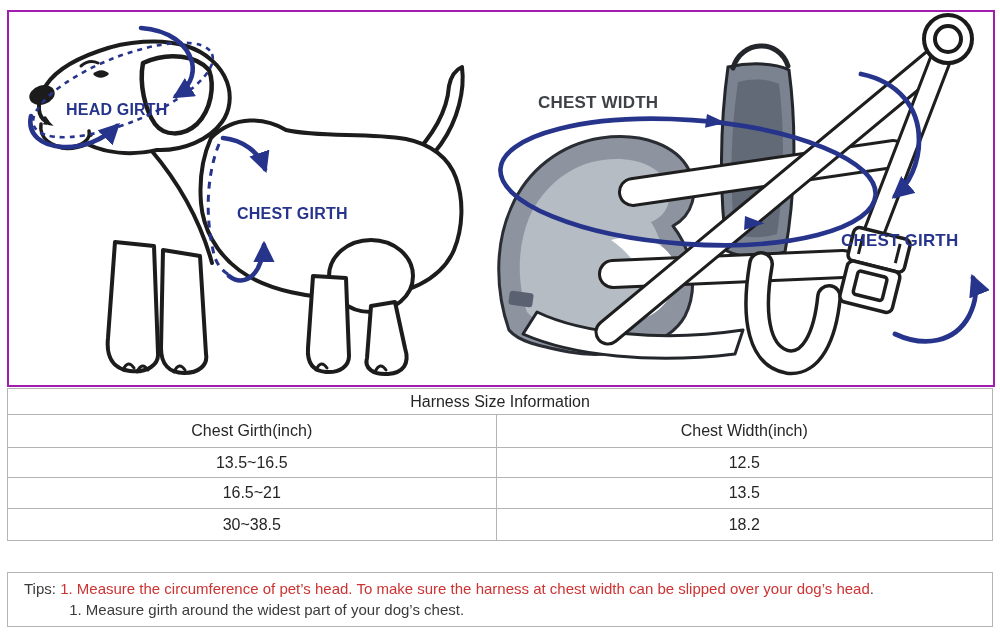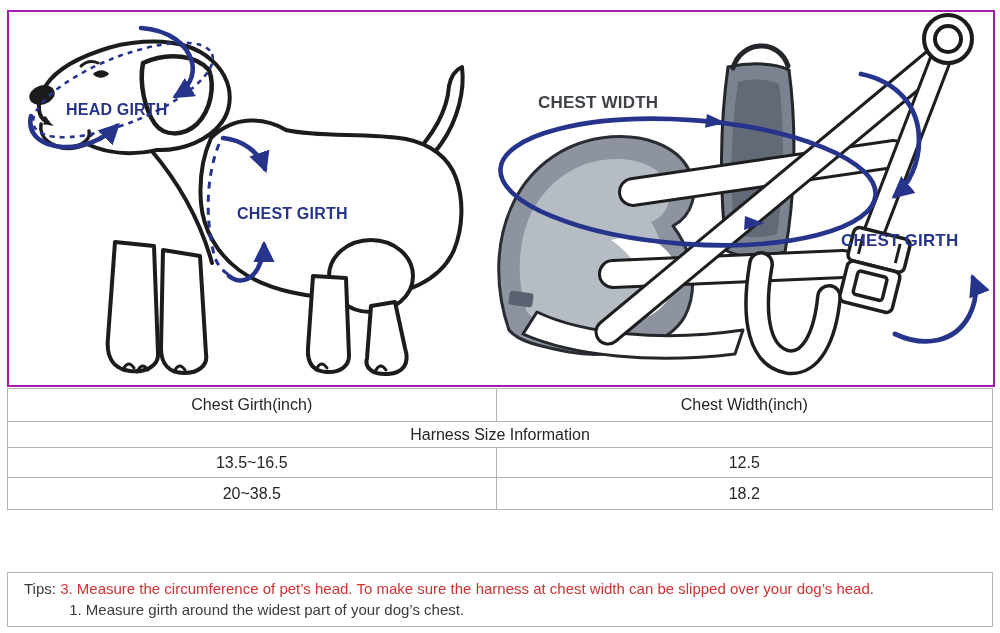--- a/index.html
+++ b/index.html
@@ -139,36 +139,40 @@
   </svg>
 </div>
 
 <table class="size-table">
   <colgroup>
       <col class="c1">
       <col class="c2">
     </colgroup>
   <tbody>
     <tr>
+      <td class="tbl-title" colspan="2">Harness Size Information</td>
+    </tr>
+    <tr>
       <td class="hdr">Chest Girth(inch)</td>
       <td class="hdr">Chest Width(inch)</td>
-    </tr>
-    <tr>
-      <td class="tbl-title" colspan="2">Harness Size Information</td>
     </tr>
     <tr>
       <td class="cell-g">13.5~16.5</td>
       <td class="cell-g">12.5</td>
     </tr>
     <tr>
-      <td class="cell-g" style="height:31px">20~38.5</td>
+      <td class="cell-g" style="height:30px">16.5~21</td>
+      <td class="cell-g" style="height:30px">13.5</td>
+    </tr>
+    <tr>
+      <td class="cell-g" style="height:31px">30~38.5</td>
       <td class="cell-g" style="height:31px">18.2</td>
     </tr>
   </tbody>
 </table>
 
 <div class="tips-box">
   <span class="tips-label">Tips: </span>
   <div class="tips-lines">
-    <div><span class="tip-red">3. Measure the circumference of pet’s head. To make sure the harness at chest width can be slipped over your dog’s head</span><span class="tip-dark">.</span></div>
+    <div><span class="tip-red">1. Measure the circumference of pet’s head. To make sure the harness at chest width can be slipped over your dog’s head</span><span class="tip-dark">.</span></div>
     <div class="tip-dark tip-line2">1. Measure girth around the widest part of your dog’s chest.</div>
   </div>
 </div>
 
 </body></html>

